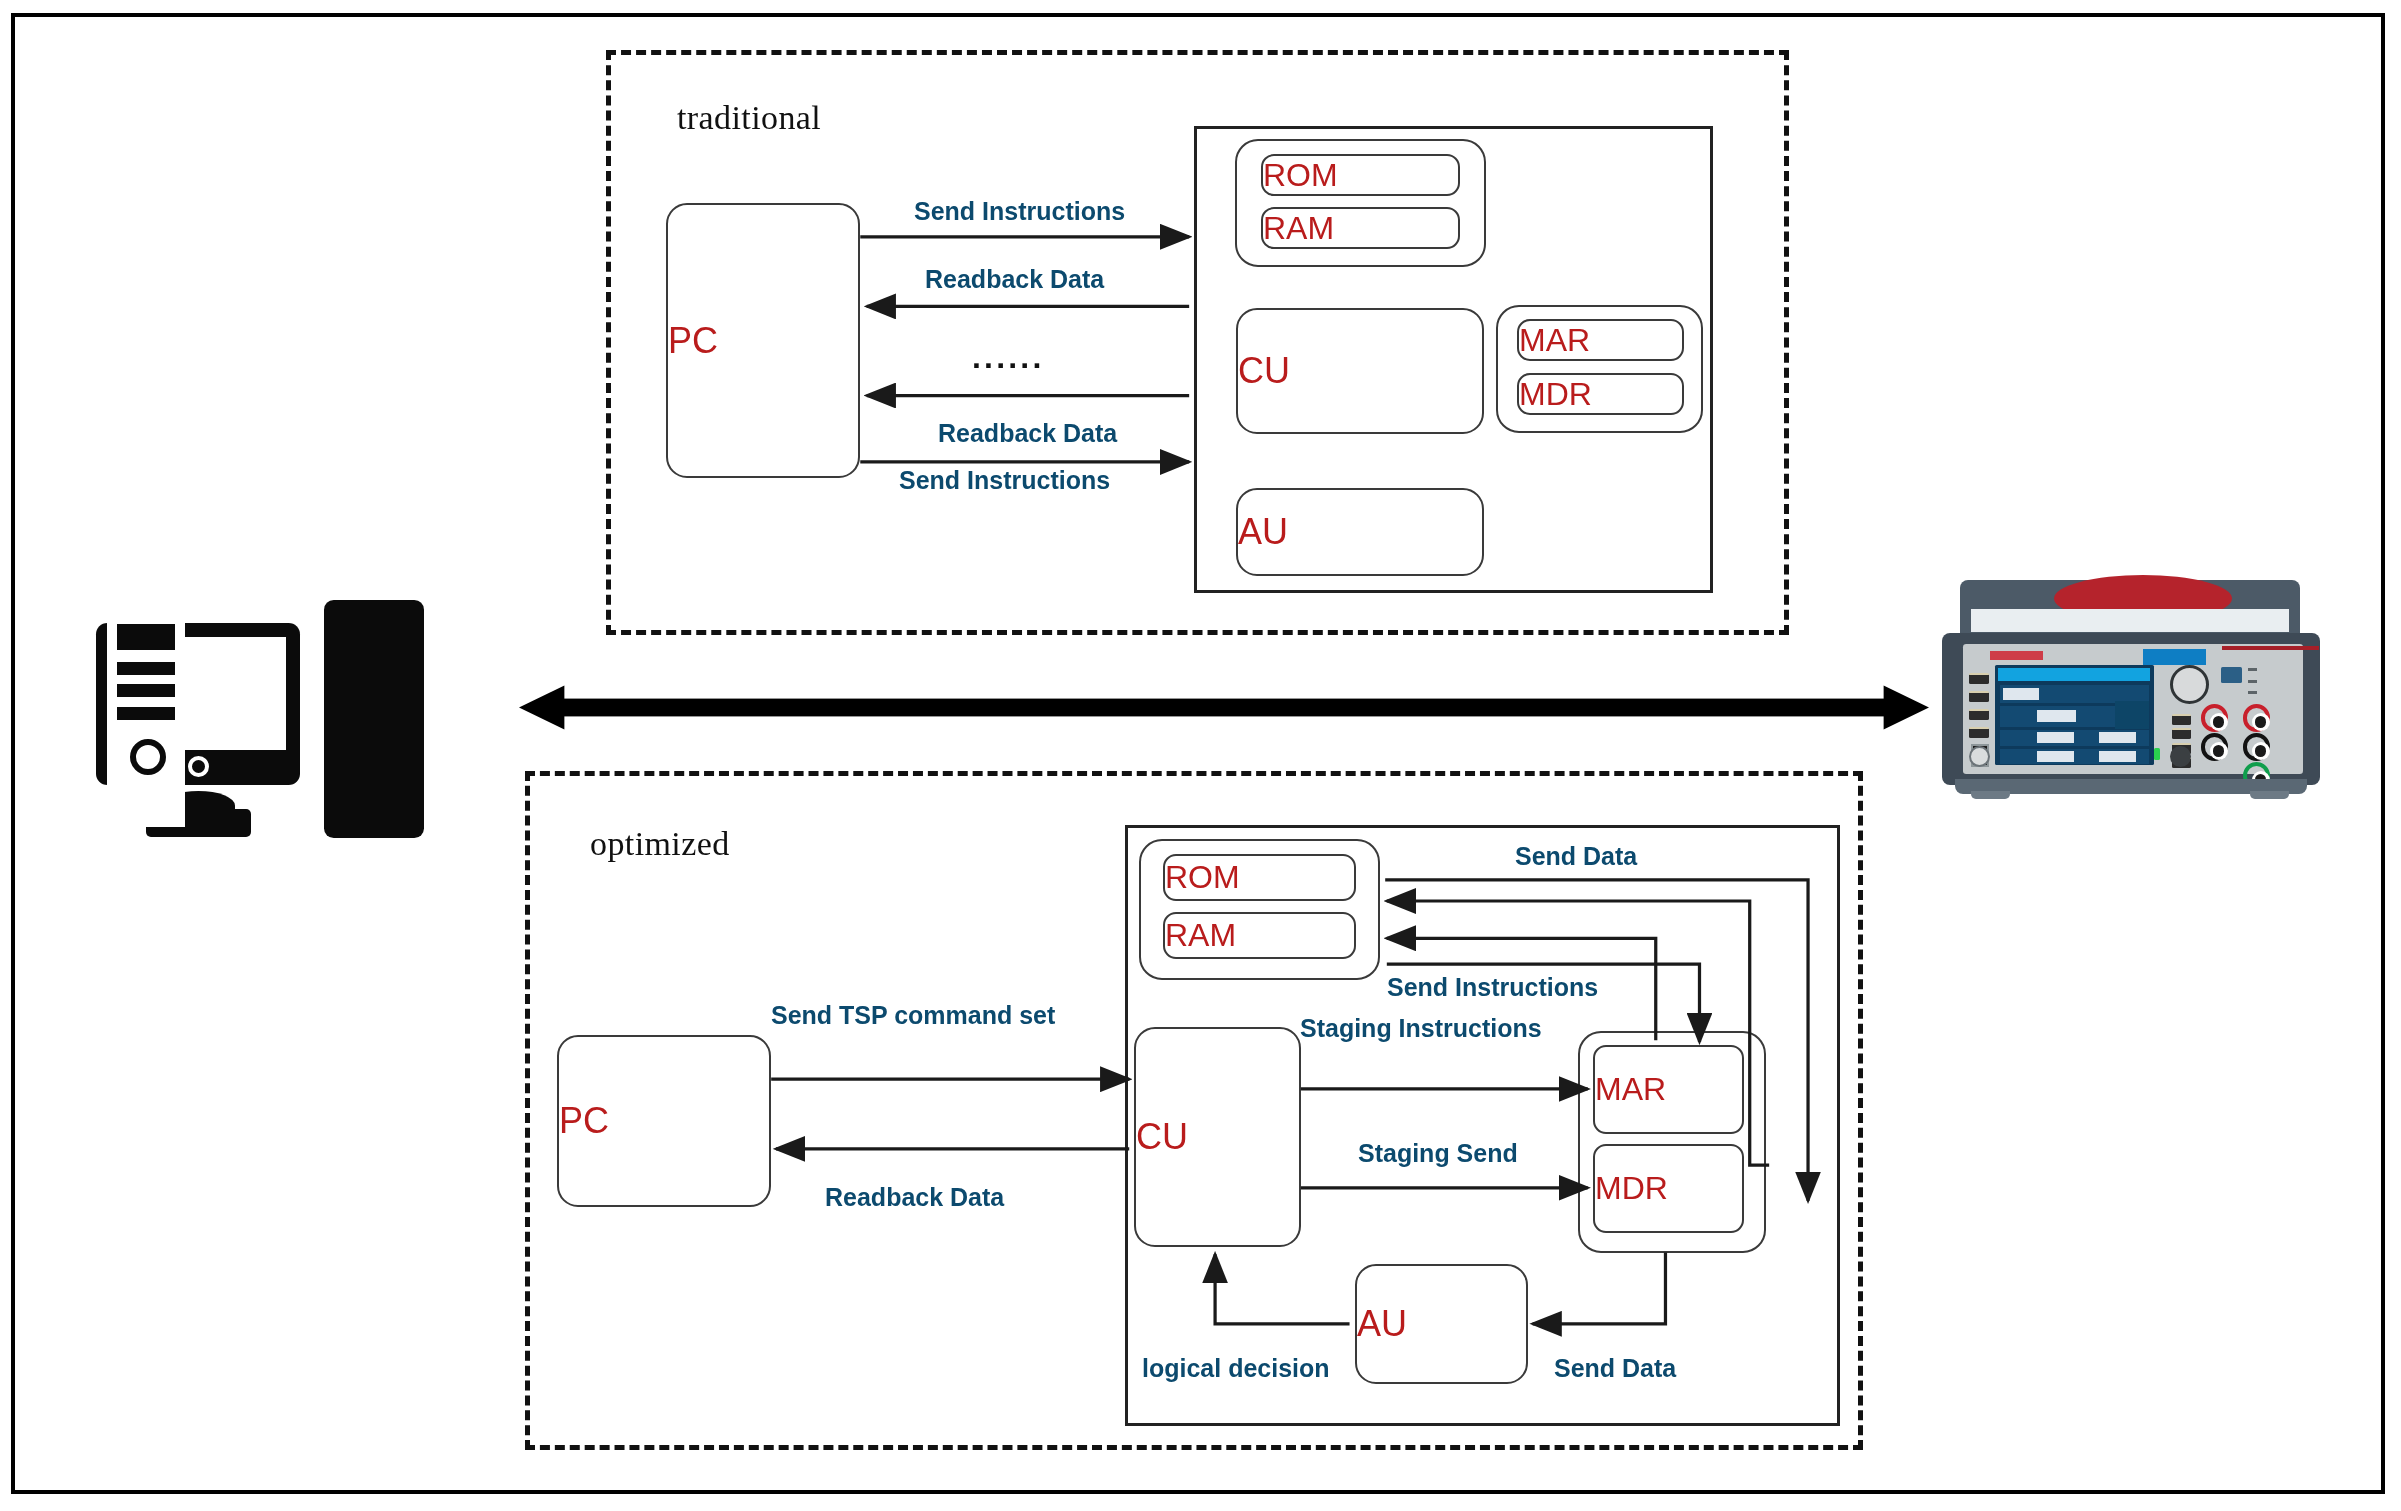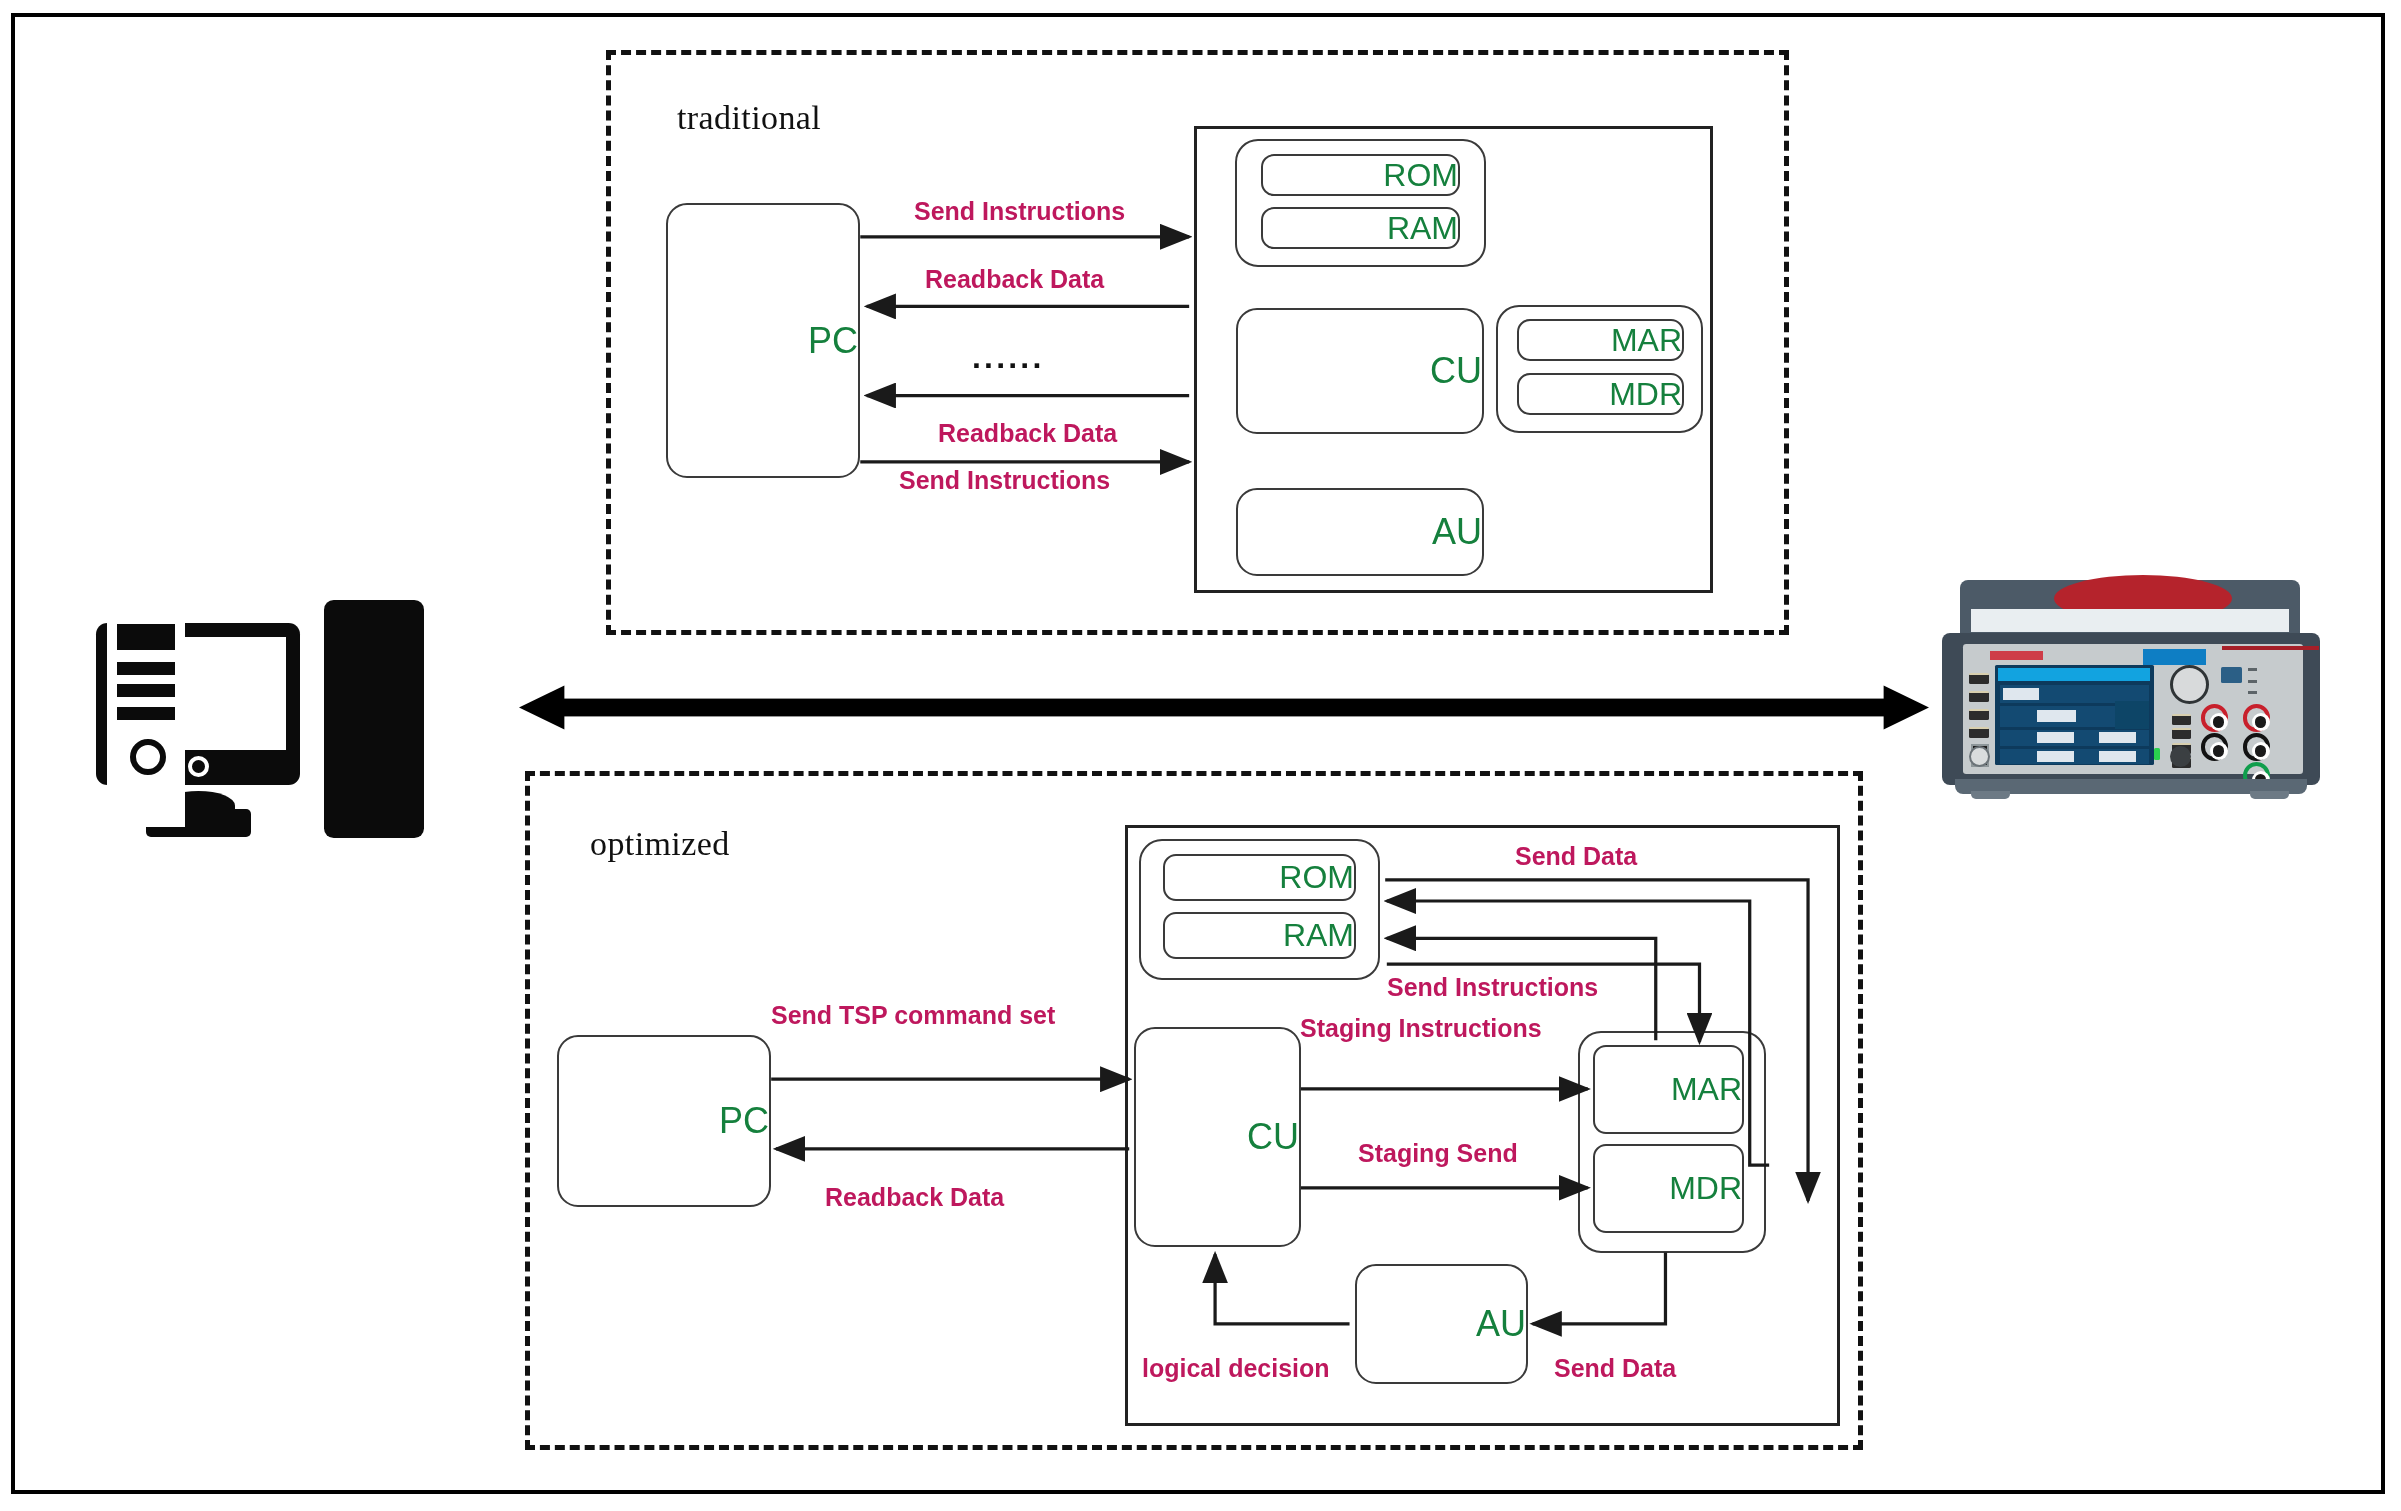--- a/index.html
+++ b/index.html
@@ -12,30 +12,30 @@
                border:4.9px solid #000;box-sizing:border-box;}
 
   
   .panel{position:absolute;box-sizing:border-box;border:5.7px dashed #111;background:transparent;}
 
   .panel-title{position:absolute;font-family:"Liberation Serif",serif;
                font-size:34px;color:#111;letter-spacing:0.4px;white-space:nowrap;}
 
   
   .rbox{position:absolute;box-sizing:border-box;border:2.4px solid #3a3a3a;background:#fff;
-        border-radius:21px;display:flex;align-items:center;justify-content:flex-end;
-        font-size:36px;color:#15803d;font-family:"Liberation Sans",sans-serif;}
+        border-radius:21px;display:flex;align-items:center;justify-content:flex-start;
+        font-size:36px;color:#b91c1c;font-family:"Liberation Sans",sans-serif;}
   .rbox.small{border-radius:13px;font-size:32px;border-width:2.4px;}
   .rbox.grp{border-radius:23px;}
 
   
   .sqbox{position:absolute;box-sizing:border-box;border:3.2px solid #222;background:#fff;}
 
   
-  .lbl{position:absolute;font-size:25px;font-weight:bold;color:#be185d;white-space:nowrap;
+  .lbl{position:absolute;font-size:25px;font-weight:bold;color:#0c4a6e;white-space:nowrap;
        font-family:"Liberation Sans",sans-serif;line-height:1;}
 
   
   .dots{position:absolute;font-size:32px;font-weight:bold;color:#111;letter-spacing:3.2px;}
 
   svg.wires{position:absolute;left:0;top:0;width:2401px;height:1512px;overflow:visible;pointer-events:none;}
 
   
   .bigarrow{position:absolute;}
 

